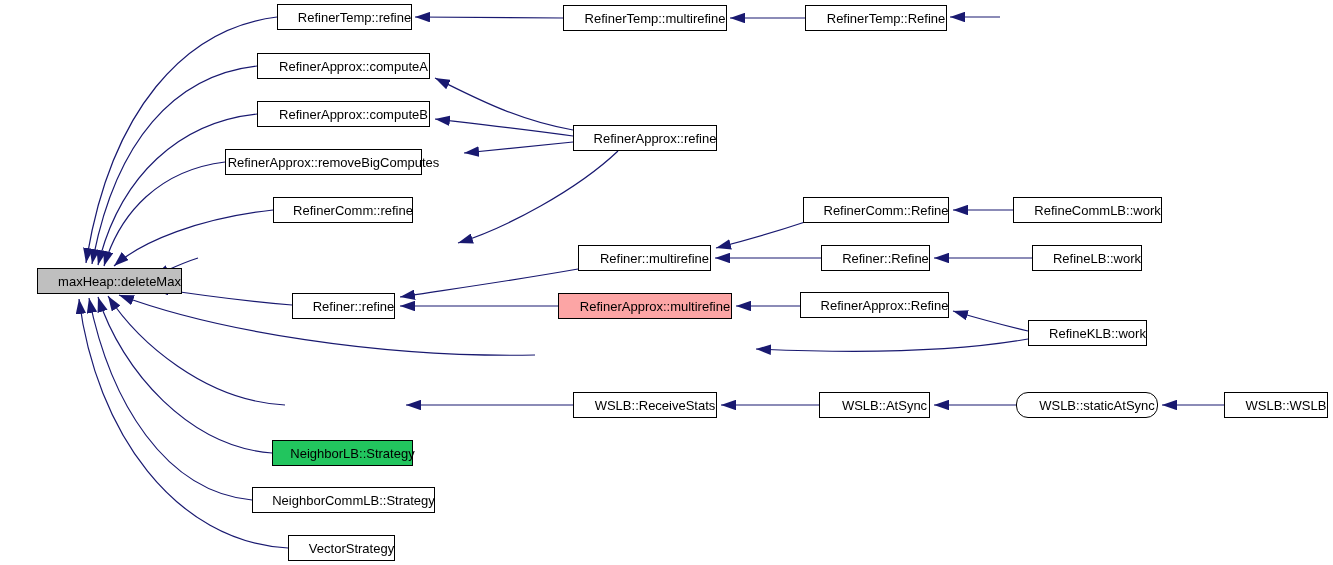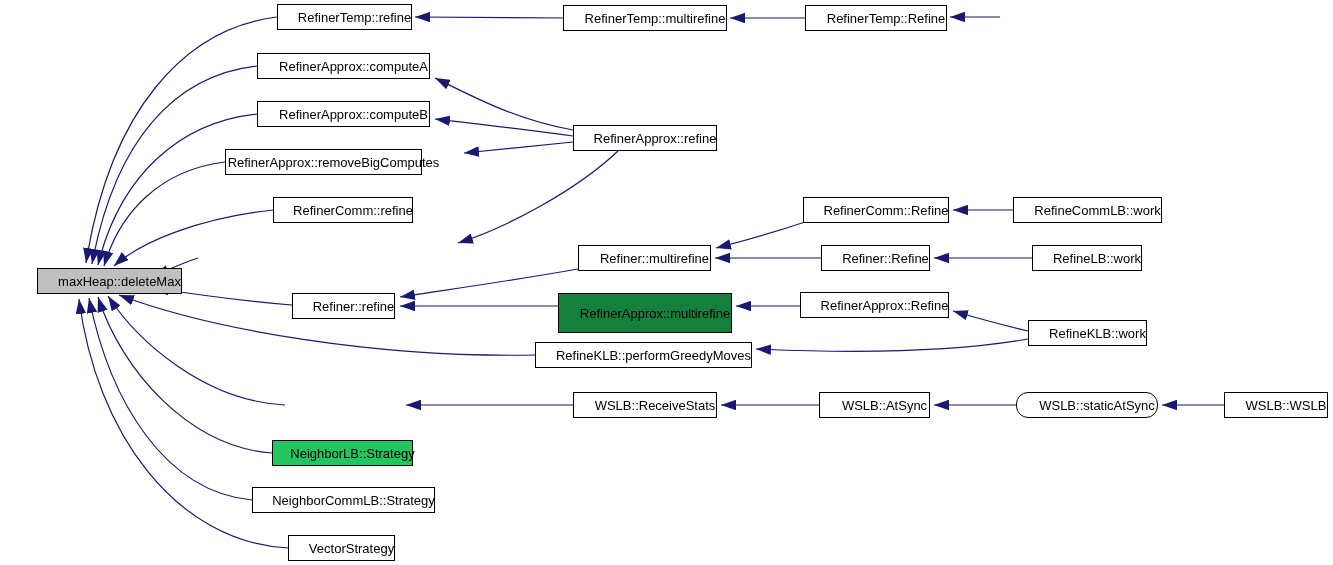--- a/index.html
+++ b/index.html
@@ -103,42 +103,39 @@
     </div>
     <div class="node" style="left: 225px; top: 149px; width: 197px; height: 26px; border-color: rgb(0, 0, 0); background: rgb(255, 255, 255); color: rgb(0, 0, 0);">
       <span class="node-label">RefinerApprox::removeBigComputes</span>
     </div>
     <div class="node" style="left: 273px; top: 197px; width: 140px; height: 26px; border-color: rgb(0, 0, 0); background: rgb(255, 255, 255); color: rgb(0, 0, 0);">
       <span class="node-label">RefinerComm::refine</span>
     </div>
     <div class="node" style="left: 292px; top: 293px; width: 103px; height: 26px; border-color: rgb(0, 0, 0); background: rgb(255, 255, 255); color: rgb(0, 0, 0);">
       <span class="node-label">Refiner::refine</span>
     </div>
-    <div class="node" style="left: 535px; top: 342px; width: 217px; height: 26px; border-color: rgb(0, 0, 0); background: rgb(255, 255, 255); color: rgb(0, 0, 0);">
-      <span class="node-label">RefineKLB::performGreedyMoves</span>
-    </div>
     <div class="node" style="left: 272px; top: 440px; width: 141px; height: 26px; border-color: rgb(0, 0, 0); background: #22c55e; color: rgb(0, 0, 0);">
       <span class="node-label">NeighborLB::Strategy</span>
     </div>
     <div class="node" style="left: 252px; top: 487px; width: 183px; height: 26px; border-color: rgb(0, 0, 0); background: rgb(255, 255, 255); color: rgb(0, 0, 0);">
       <span class="node-label">NeighborCommLB::Strategy</span>
     </div>
     <div class="node" style="left: 288px; top: 535px; width: 107px; height: 26px; border-color: rgb(0, 0, 0); background: rgb(255, 255, 255); color: rgb(0, 0, 0);">
       <span class="node-label">VectorStrategy</span>
     </div>
     <div class="node" style="left: 563px; top: 5px; width: 164px; height: 26px; border-color: rgb(0, 0, 0); background: rgb(255, 255, 255); color: rgb(0, 0, 0);">
       <span class="node-label">RefinerTemp::multirefine</span>
     </div>
     <div class="node" style="left: 573px; top: 125px; width: 144px; height: 26px; border-color: rgb(0, 0, 0); background: rgb(255, 255, 255); color: rgb(0, 0, 0);">
       <span class="node-label">RefinerApprox::refine</span>
     </div>
     <div class="node" style="left: 578px; top: 245px; width: 133px; height: 26px; border-color: rgb(0, 0, 0); background: rgb(255, 255, 255); color: rgb(0, 0, 0);">
       <span class="node-label">Refiner::multirefine</span>
     </div>
-    <div class="node" style="left: 558px; top: 293px; width: 174px; height: 40px; border-color: rgb(0, 0, 0); background: #15803d; color: rgb(0, 0, 0);">
+    <div class="node" style="left: 558px; top: 293px; width: 174px; height: 26px; border-color: rgb(0, 0, 0); background: #fca5a5; color: rgb(0, 0, 0);">
       <span class="node-label">RefinerApprox::multirefine</span>
     </div>
     <div class="node" style="left: 573px; top: 392px; width: 144px; height: 26px; border-color: rgb(0, 0, 0); background: rgb(255, 255, 255); color: rgb(0, 0, 0);">
       <span class="node-label">WSLB::ReceiveStats</span>
     </div>
     <div class="node" style="left: 805px; top: 5px; width: 142px; height: 26px; border-color: rgb(0, 0, 0); background: rgb(255, 255, 255); color: rgb(0, 0, 0);">
       <span class="node-label">RefinerTemp::Refine</span>
     </div>
     <div class="node" style="left: 803px; top: 197px; width: 146px; height: 26px; border-color: rgb(0, 0, 0); background: rgb(255, 255, 255); color: rgb(0, 0, 0);">
       <span class="node-label">RefinerComm::Refine</span>

